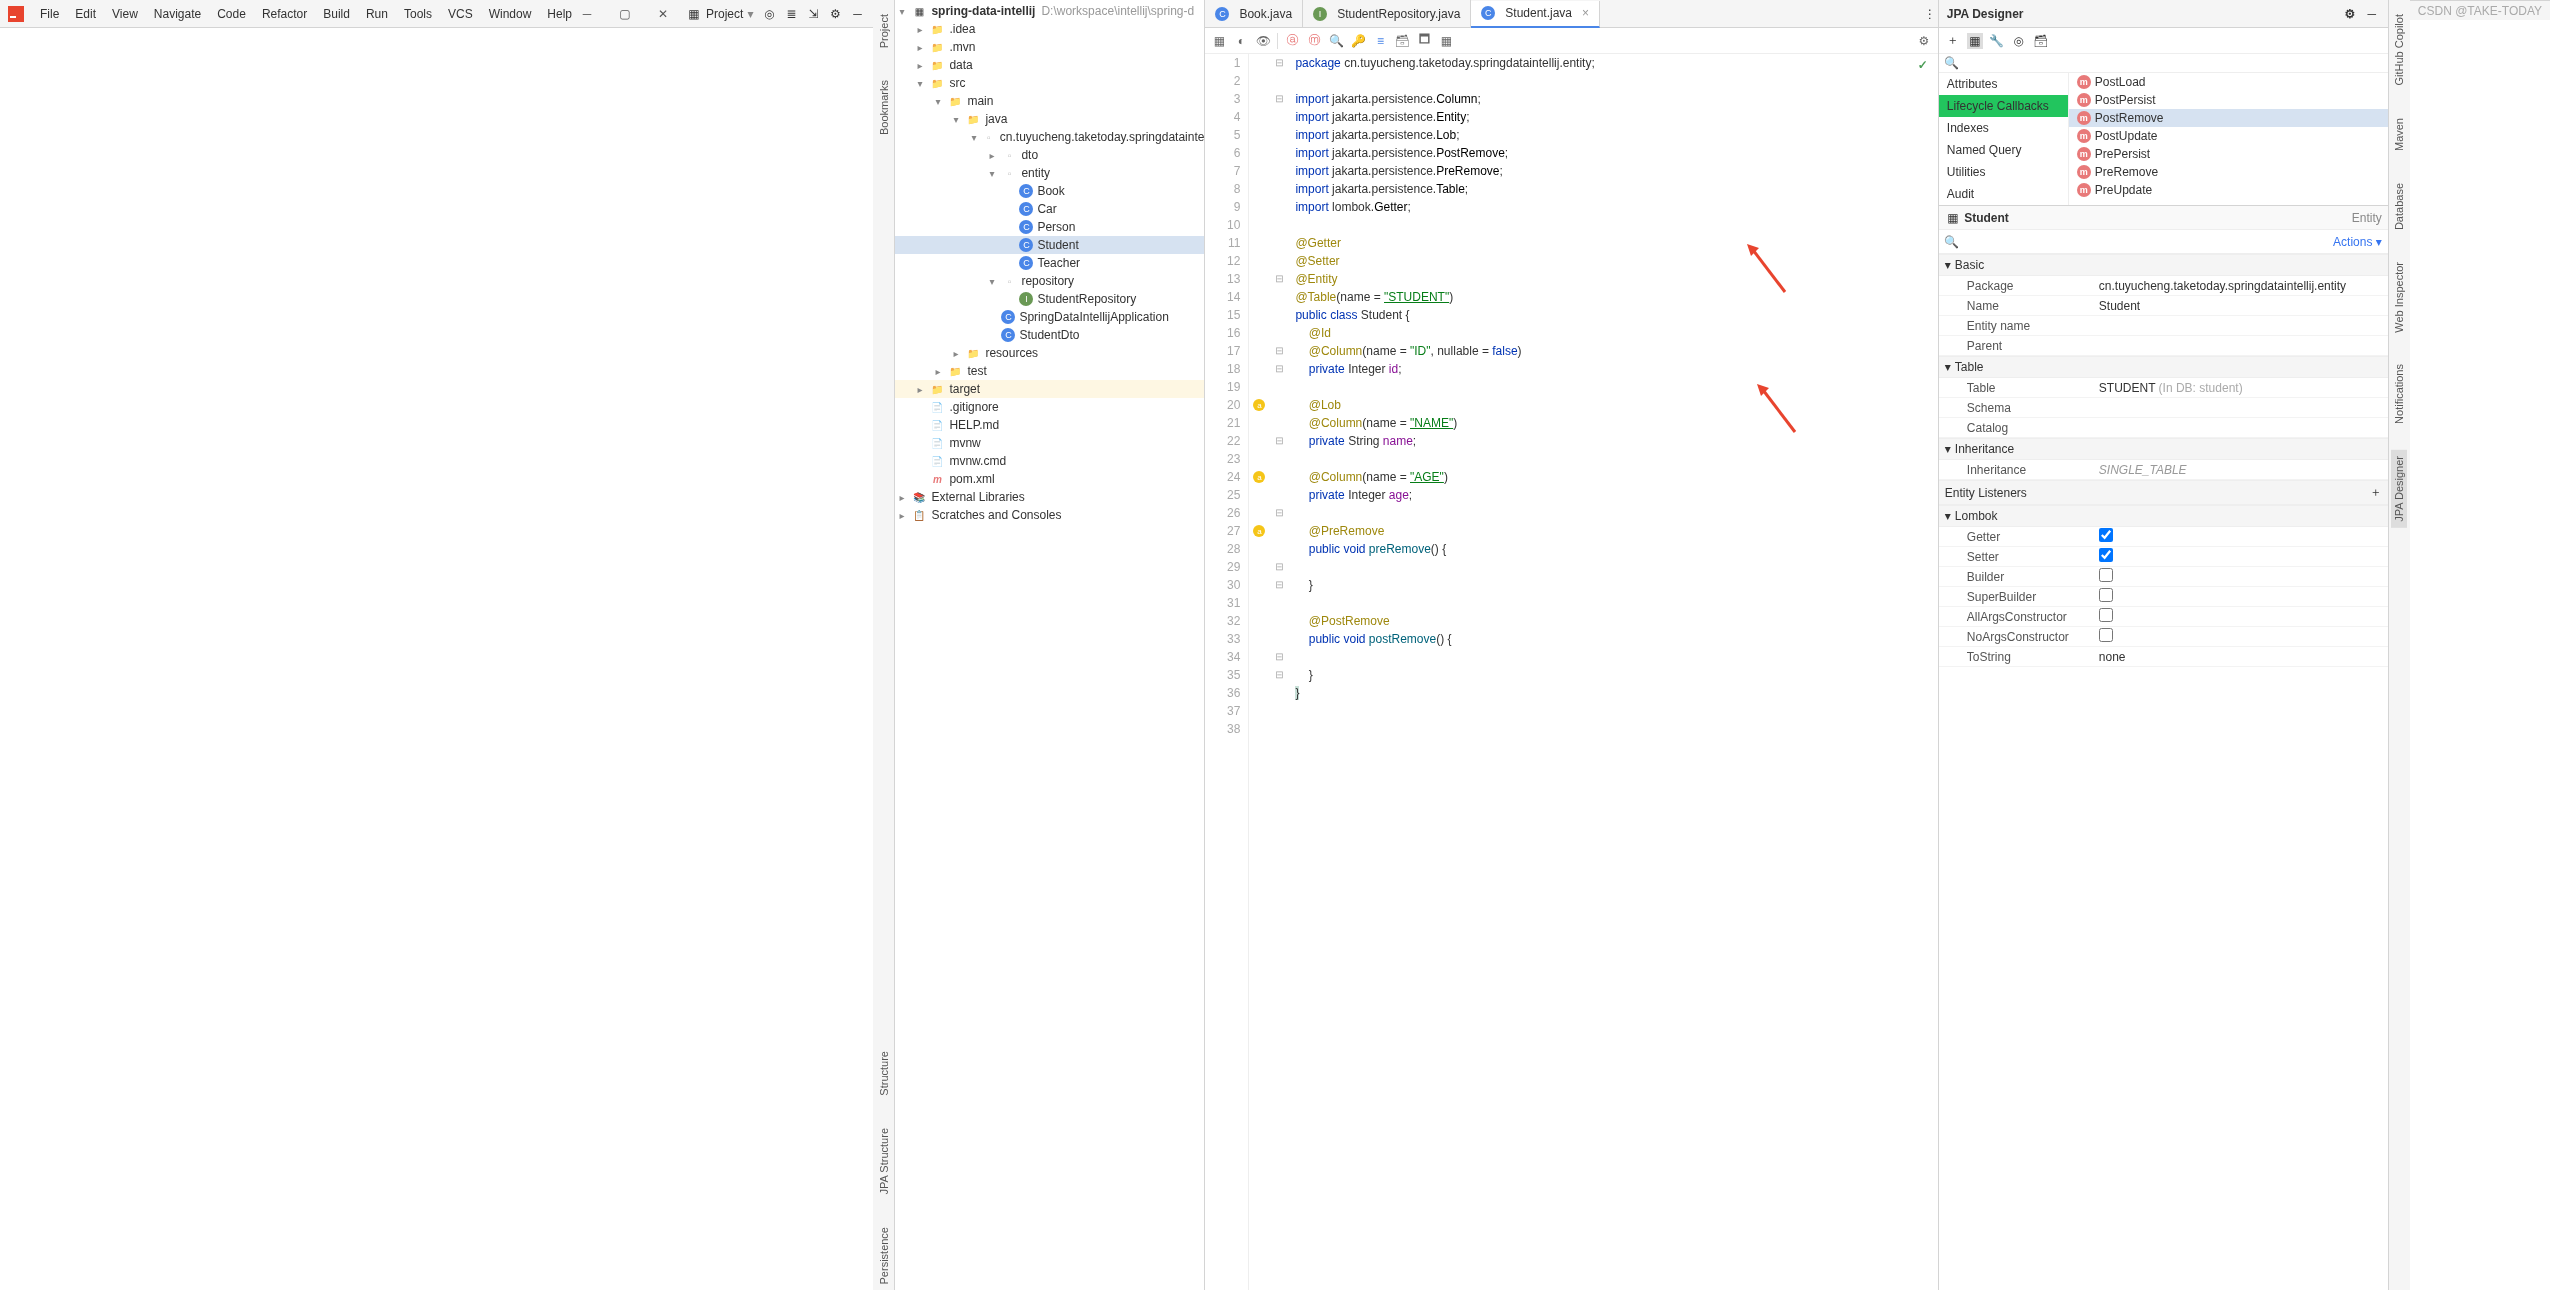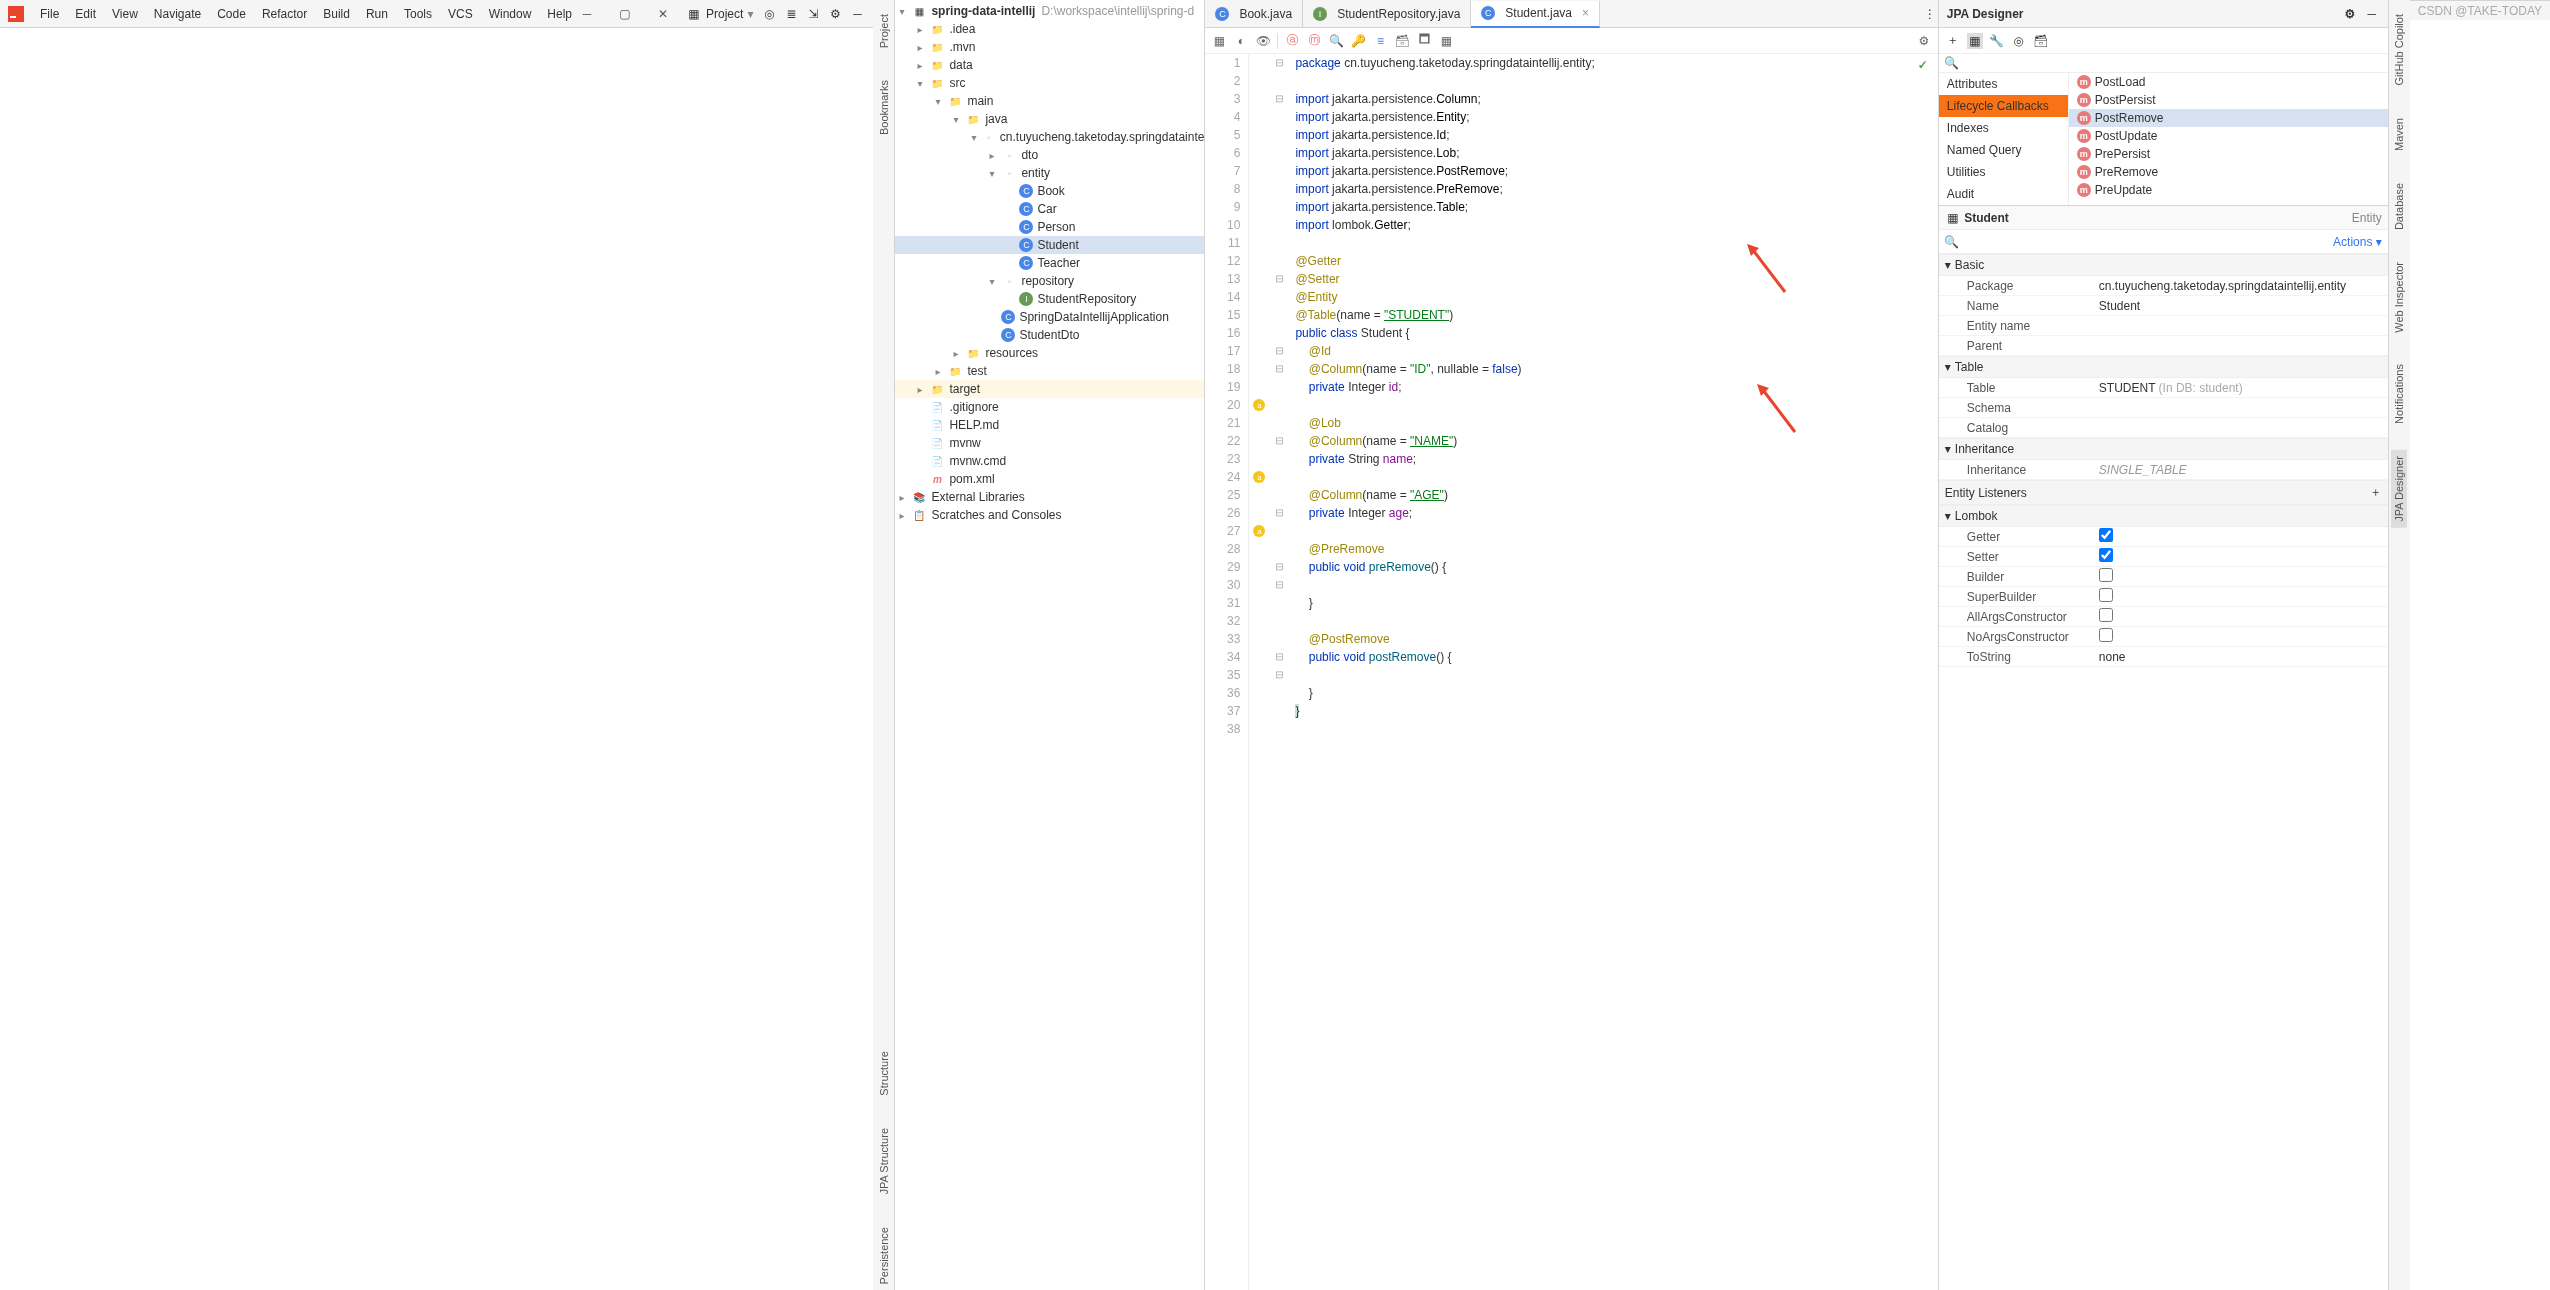--- a/index.html
+++ b/index.html
@@ -48,21 +48,21 @@
 .fld{color:#871094}
 .mth{color:#00627a}
 .u{text-decoration:underline}
 .jpa{width:450px;border-left:1px solid #d4d4d4;display:flex;flex-direction:column;background:#fff}
 .jpa-header{height:28px;display:flex;align-items:center;padding:0 8px;border-bottom:1px solid #d4d4d4;background:#f5f5f5;font-weight:bold}
 .jpa-tb{height:26px;display:flex;align-items:center;padding:0 6px;gap:6px;border-bottom:1px solid #eee}
 .jpa-body{flex:1;display:flex;flex-direction:column;min-height:0}
 .jpa-top{display:flex;border-bottom:1px solid #d4d4d4}
 .cat-list{width:130px;border-right:1px solid #eee}
 .cat{padding:4px 8px;cursor:pointer}
-.cat.sel{background:#f97316}
+.cat.sel{background:#22c55e}
 .cb-list{flex:1}
 .cb{padding:2px 8px;display:flex;align-items:center;gap:4px;cursor:pointer}
 .cb.sel{background:#d6e2f1}
 .m-badge{width:14px;height:14px;border-radius:50%;background:#e87979;color:#fff;font-size:9px;display:inline-flex;align-items:center;justify-content:center;font-weight:bold}
 .props{flex:1;overflow:auto}
 .prop-head{height:24px;display:flex;align-items:center;padding:0 6px;border-bottom:1px solid #eee;background:#f9f9f9}
 .prop-head .r{margin-left:auto;color:#888}
 .search{height:24px;display:flex;align-items:center;padding:0 6px;border-bottom:1px solid #eee}
 .search input{border:none;outline:none;flex:1}
 .actions{color:#3574f0;margin-left:auto;cursor:pointer}
@@ -430,21 +430,20 @@
             <div>⊟</div>
             <div></div>
             <div></div>
             <div></div>
           </div>
 <div class="code" id="code">
             <div><span class="kw">package</span> cn.tuyucheng.taketoday.springdataintellij.entity;</div>
             <div></div>
             <div><span class="kw">import</span> jakarta.persistence.<span class="cls">Column</span>;</div>
             <div><span class="kw">import</span> jakarta.persistence.<span class="cls">Entity</span>;</div>
-            <div><span class="kw">import</span> jakarta.persistence.<span class="cls">Id</span>;</div>
             <div><span class="kw">import</span> jakarta.persistence.<span class="cls">Lob</span>;</div>
             <div><span class="kw">import</span> jakarta.persistence.<span class="cls">PostRemove</span>;</div>
             <div><span class="kw">import</span> jakarta.persistence.<span class="cls">PreRemove</span>;</div>
             <div><span class="kw">import</span> jakarta.persistence.<span class="cls">Table</span>;</div>
             <div><span class="kw">import</span> lombok.<span class="cls">Getter</span>;</div>
             <div></div>
             <div><span class="ann">@Getter</span></div>
             <div><span class="ann">@Setter</span></div>
             <div><span class="ann">@Entity</span></div>
             <div><span class="ann">@Table</span>(name = <span class="str u">"STUDENT"</span>)</div>

